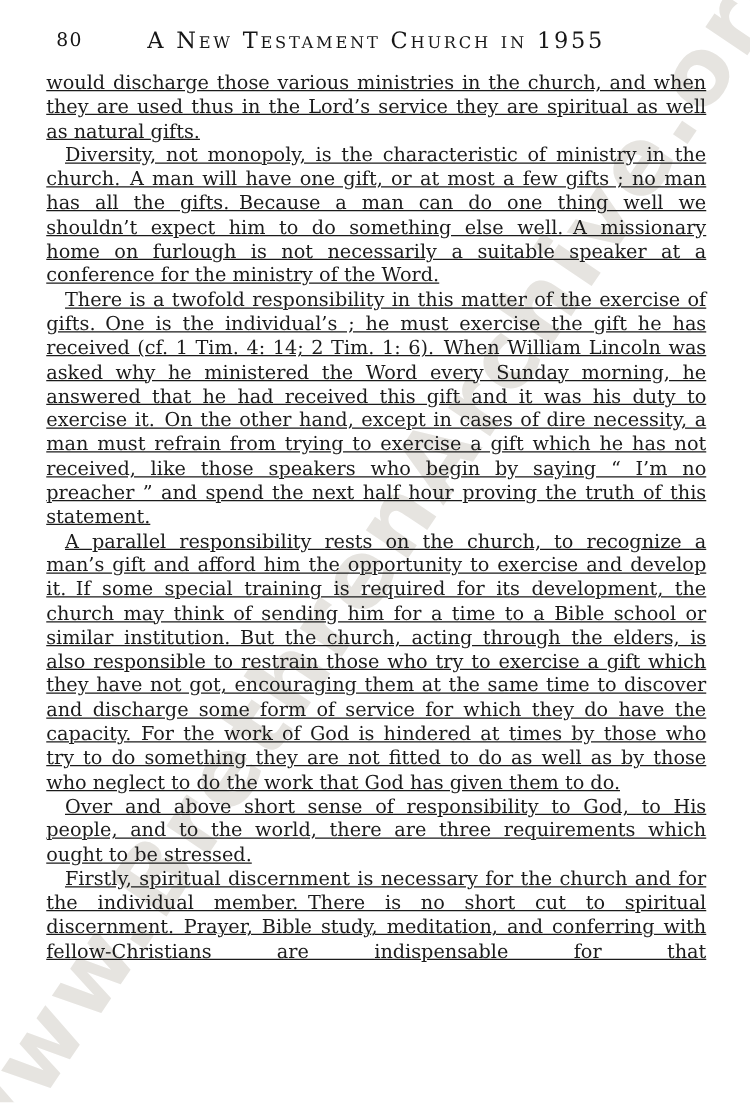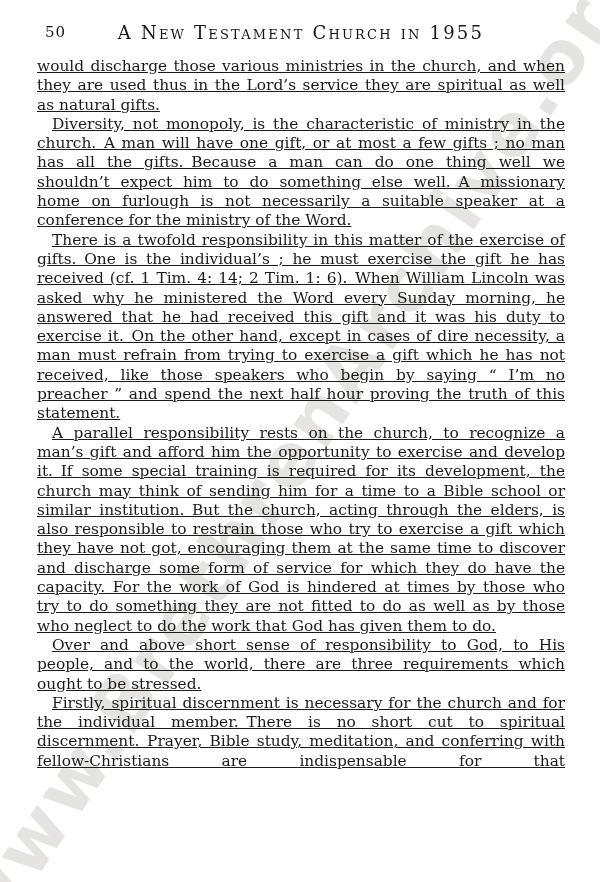--- a/index.html
+++ b/index.html
@@ -80,21 +80,21 @@
   }
 </style>
 </head>
 <body>
 
 <div class="page">
 
   <div class="watermark">www.BrethrenArchive.org</div>
 
   <header class="running-head">
-    <span class="page-num">50</span>
+    <span class="page-num">80</span>
     <span class="head-title">A New Testament Church in 1955</span>
   </header>
 
   <main class="text-block">
     <p class="para no-indent">would discharge those various ministries in the church, and when they are used thus in the Lord’s service they are spiritual as well as natural gifts.</p>
     <p class="para">Diversity, not monopoly, is the characteristic of ministry in the church. A man will have one gift, or at most a few gifts ; no man has all the gifts. Because a man can do one thing well we shouldn’t expect him to do something else well. A missionary home on furlough is not necessarily a suitable speaker at a conference for the ministry of the Word.</p>
     <p class="para">There is a twofold responsibility in this matter of the exercise of gifts. One is the individual’s ; he must exercise the gift he has received (cf. 1 Tim. 4: 14; 2 Tim. 1: 6). When William Lincoln was asked why he ministered the Word every Sunday morning, he answered that he had received this gift and it was his duty to exercise it. On the other hand, except in cases of dire necessity, a man must refrain from trying to exercise a gift which he has not received, like those speakers who begin by saying “ I’m no preacher ” and spend the next half hour proving the truth of this statement.</p>
     <p class="para">A parallel responsibility rests on the church, to recognize a man’s gift and afford him the opportunity to exercise and develop it. If some special training is required for its development, the church may think of sending him for a time to a Bible school or similar institution. But the church, acting through the elders, is also responsible to restrain those who try to exercise a gift which they have not got, encouraging them at the same time to discover and discharge some form of service for which they do have the capacity. For the work of God is hindered at times by those who try to do something they are not fitted to do as well as by those who neglect to do the work that God has given them to do.</p>
     <p class="para">Over and above short sense of responsibility to God, to His people, and to the world, there are three requirements which ought to be stressed.</p>
     <p class="para justify-last">Firstly, spiritual discernment is necessary for the church and for the individual member. There is no short cut to spiritual discernment. Prayer, Bible study, meditation, and conferring with fellow-Christians are indispensable for that</p>

